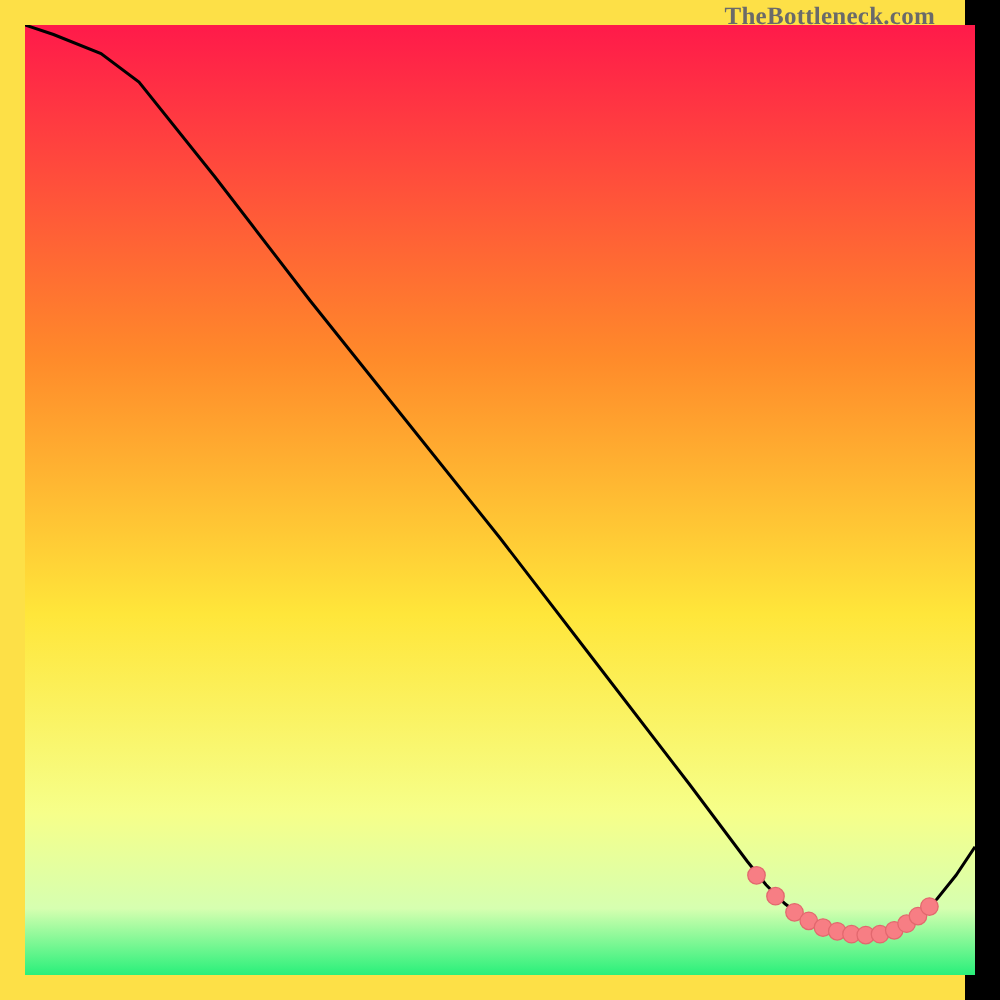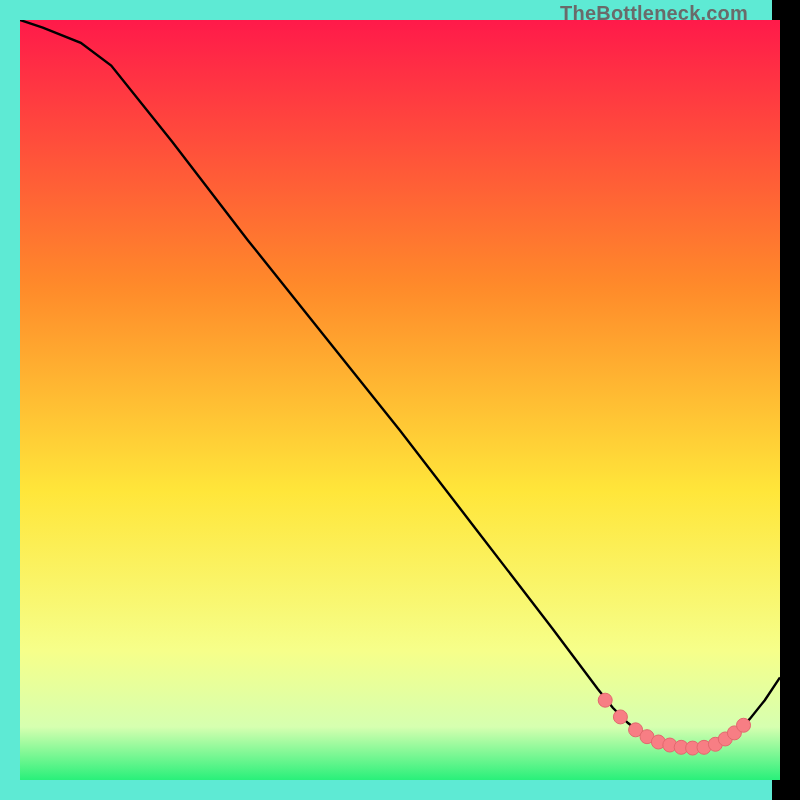--- a/index.html
+++ b/index.html
@@ -8,21 +8,22 @@
     width: 800px;
     height: 800px;
     background: #000;
     overflow: hidden;
     font-family: Arial, Helvetica, sans-serif;
   }
   .stage {
     position: relative;
     width: 772px;
     height: 800px;
-    background: #5eead4;
+    background: #fde047;
+    font-family: Liberation Serif, serif;
   }
   .plot {
     position: absolute;
     left: 20px;
     top: 20px;
     width: 760px;
     height: 760px;
   }
   .plot svg {
     display: block;

